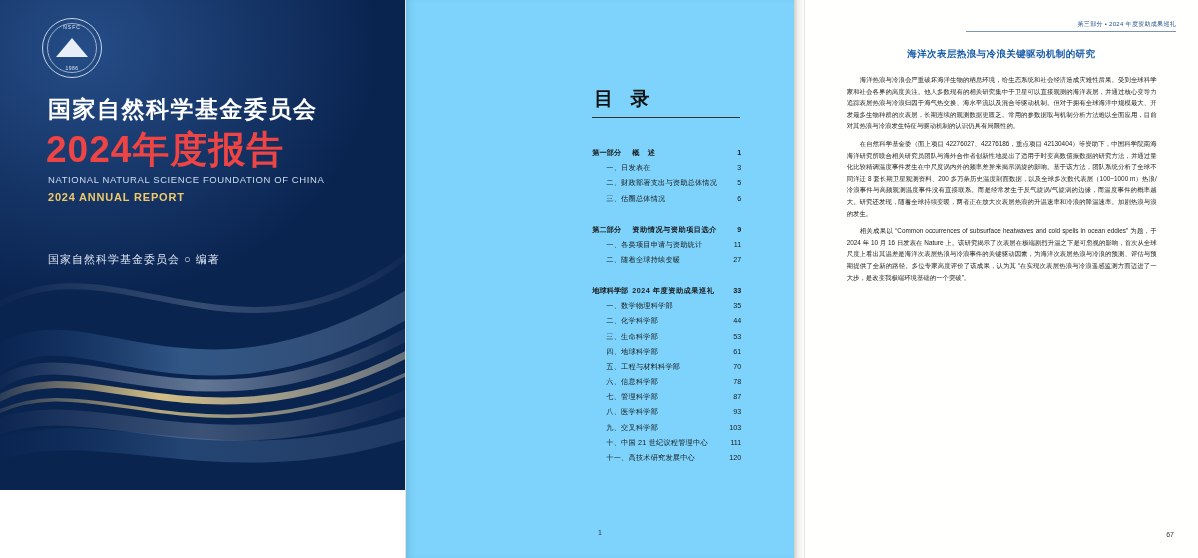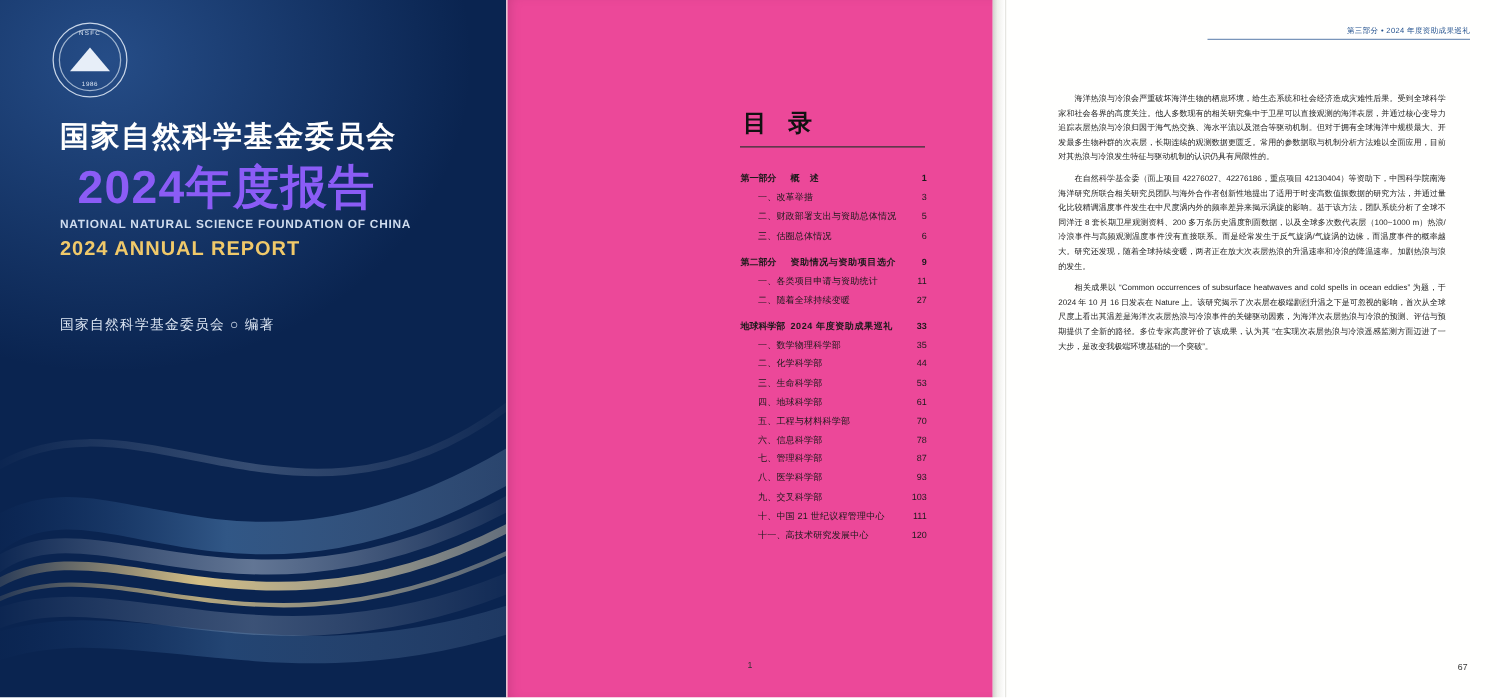--- a/index.html
+++ b/index.html
@@ -7,21 +7,21 @@
     width:1198px;height:558px;
     background:#fff;
     font-family:"Liberation Sans", sans-serif;
     overflow:hidden;
   }
   .page-wrap{position:relative;width:1198px;height:558px;display:flex;}
 
   
   .cover{
     position:relative;
-    width:406px;height:558px;
+    width:406px;height:490px;
     background:
       radial-gradient(ellipse at 20% 8%, #1b3f72 0%, rgba(27,63,114,0) 55%),
       linear-gradient(165deg,#0d2a56 0%, #112f5e 30%, #0b2350 60%, #07friendly 60%, #061c3f 100%);
     background-color:#0a2450;
     overflow:hidden;
     color:#fff;
   }
   .cover-glow{
     position:absolute;left:-40px;top:-60px;width:420px;height:360px;
     background:radial-gradient(ellipse at 30% 30%, rgba(60,110,180,.55) 0%, rgba(10,36,80,0) 70%);
@@ -47,31 +47,31 @@
   }
   .emblem .topchar{
     position:absolute;left:0;right:0;top:6px;text-align:center;
     font-size:5px;color:#dbe5f2;letter-spacing:1px;
   }
   .cover-title-zh{
     position:absolute;left:48px;top:94px;
     font-size:23px;font-weight:bold;letter-spacing:1.5px;color:#ffffff;
   }
   .cover-year{
-    position:absolute;left:62px;top:125px;
+    position:absolute;left:46px;top:125px;
     font-size:37px;font-weight:bold;letter-spacing:1px;
-    color:#8b5cf6;
+    color:#ef4444;
   }
   .cover-sub-en{
     position:absolute;left:48px;top:174px;
-    font-size:9.5px;letter-spacing:.6px;color:#cfdcee;font-weight:bold;
+    font-size:9.5px;letter-spacing:.6px;color:#cfdcee;font-weight:normal;
   }
   .cover-sub-en2{
     position:absolute;left:48px;top:191px;
-    font-size:16px;letter-spacing:.8px;color:#f0c96a;font-weight:bold;text-align:center;
+    font-size:11px;letter-spacing:.8px;color:#f0c96a;font-weight:bold;text-align:center;
   }
   .cover-author{
     position:absolute;left:48px;top:232px;
     font-size:11px;color:#dfe8f5;letter-spacing:1px;margin-top:20px;
   }
   
   .ribbons{position:absolute;left:0;bottom:0;width:406px;height:300px;}
   .press{
     position:absolute;left:46px;bottom:24px;display:flex;align-items:center;gap:8px;
   }
@@ -86,37 +86,37 @@
     font-size:5.5px;letter-spacing:1.1px;color:#dfe8f5;
   }
   .press-zh{
     font-size:11px;letter-spacing:2px;color:#fff;margin-top:2px;
   }
 
   
   .toc-page{
     position:relative;
     width:388px;height:558px;
-    background:#ec4899;
+    background:#7dd3fc;
     border-left:1px solid #e2e2de;
     box-shadow:inset 6px 0 12px -8px rgba(0,0,0,.25);
   }
   .toc-title{
     position:absolute;left:188px;top:86px;
     font-size:19px;font-weight:bold;letter-spacing:6px;color:#111;
   }
   .toc-rule{
     position:absolute;left:186px;top:117px;width:148px;height:1px;background:#333;
   }
   .toc-body{
     position:absolute;left:186px;top:127px;width:149px;
     font-size:7.2px;color:#1a1a1a;
   }
   .toc-part{
-    display:flex;align-items:baseline;margin-top:11px;font-weight:bold;
+    display:flex;align-items:baseline;margin-top:21px;font-weight:bold;
   }
   .toc-part .pnum{width:40px;}
   .toc-part .ptitle{flex:1;letter-spacing:.5px;}
   .toc-part .ppage{width:18px;text-align:right;}
   .toc-item{
     display:flex;align-items:baseline;margin-top:5.2px;padding-left:14px;
   }
   .toc-item .ititle{flex:1;letter-spacing:.2px;}
   .toc-item .ipage{width:18px;text-align:right;}
   .toc-folio{
@@ -207,21 +207,21 @@
   <div class="toc-page">
     <div class="toc-title">目 录</div>
     <div class="toc-rule"></div>
     <div class="toc-body" id="toc-body">
         <div class="toc-part">
           <span class="pnum">第一部分</span>
           <span class="ptitle">概　述</span>
           <span class="ppage">1</span>
         </div>
         <div class="toc-item">
-          <span class="ititle">一、改革举措</span>
+          <span class="ititle">一、日发表在</span>
           <span class="ipage">3</span>
         </div>
         <div class="toc-item">
           <span class="ititle">二、财政部署支出与资助总体情况</span>
           <span class="ipage">5</span>
         </div>
         <div class="toc-item">
           <span class="ititle">三、估圈总体情况</span>
           <span class="ipage">6</span>
         </div>
@@ -289,20 +289,21 @@
         </div>
       </div>
     <div class="toc-folio">1</div>
   </div>
 
   <div class="art-gap"></div>
 
   <div class="article">
     <div class="art-header">第三部分 • 2024 年度资助成果巡礼</div>
     <div class="art-header-rule"></div>
+    <div class="art-title">海洋次表层热浪与冷浪关键驱动机制的研究</div>
     <div class="art-body" id="art-body">
         <p>海洋热浪与冷浪会严重破坏海洋生物的栖息环境，给生态系统和社会经济造成灾难性后果。受到全球科学家和社会各界的高度关注。他人多数现有的相关研究集中于卫星可以直接观测的海洋表层，并通过核心变导力追踪表层热浪与冷浪归因于海气热交换、海水平流以及混合等驱动机制。但对于拥有全球海洋中规模最大、开发最多生物种群的次表层，长期连续的观测数据更匮乏。常用的参数据取与机制分析方法难以全面应用，目前对其热浪与冷浪发生特征与驱动机制的认识仍具有局限性的。</p>
         <p>在自然科学基金委（面上项目 42276027、42276186，重点项目 42130404）等资助下，中国科学院南海海洋研究所联合相关研究员团队与海外合作者创新性地提出了适用于时变高数值振数据的研究方法，并通过量化比较精调温度事件发生在中尺度涡内外的频率差异来揭示涡旋的影响。基于该方法，团队系统分析了全球不同洋迁 8 套长期卫星观测资料、200 多万条历史温度剖面数据，以及全球多次数代表层（100~1000 m）热浪/冷浪事件与高频观测温度事件没有直接联系。而是经常发生于反气旋涡/气旋涡的边缘，而温度事件的概率越大。研究还发现，随着全球持续变暖，两者正在放大次表层热浪的升温速率和冷浪的降温速率。加剧热浪与浪的发生。</p>
         <p>相关成果以 “Common occurrences of subsurface heatwaves and cold spells in ocean eddies” 为题，于 2024 年 10 月 16 日发表在 Nature 上。该研究揭示了次表层在极端剧烈升温之下是可忽视的影响，首次从全球尺度上看出其温差是海洋次表层热浪与冷浪事件的关键驱动因素，为海洋次表层热浪与冷浪的预测、评估与预期提供了全新的路径。多位专家高度评价了该成果，认为其 “在实现次表层热浪与冷浪遥感监测方面迈进了一大步，是改变我极端环境基础的一个突破”。</p>
       </div>
     <div class="art-folio">67</div>
   </div>
 
 </div>
 

